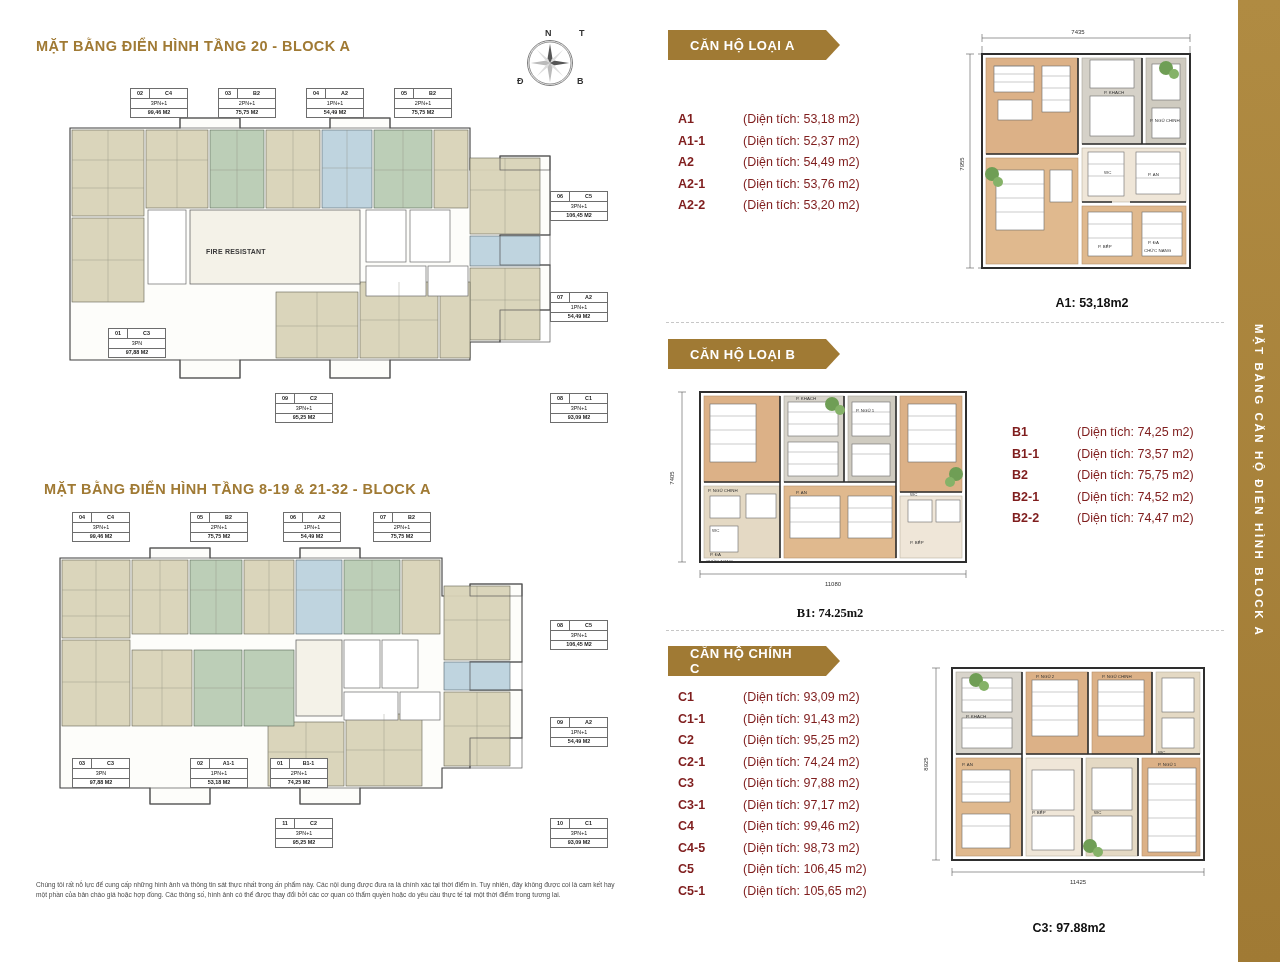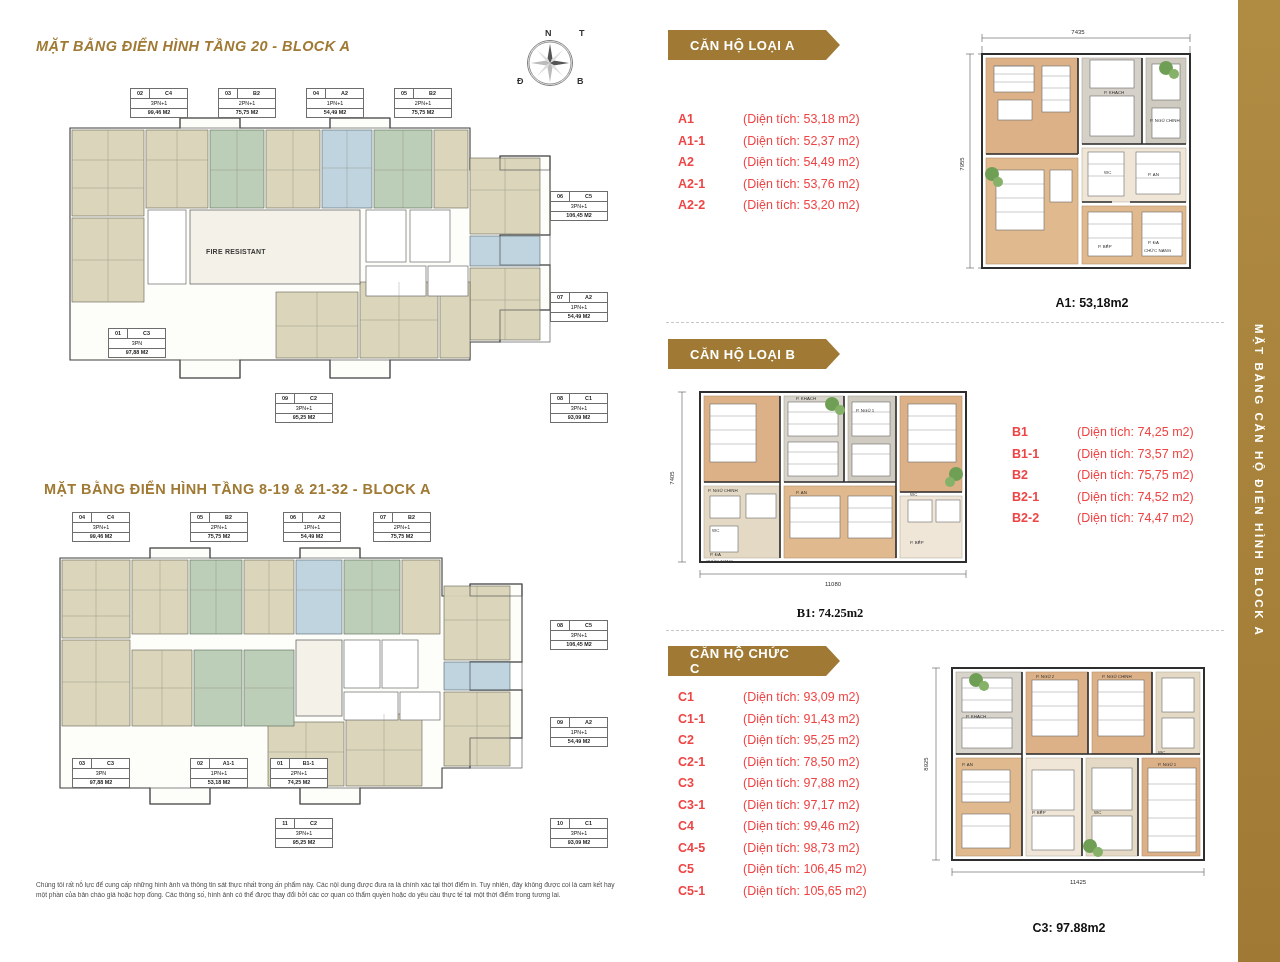--- a/index.html
+++ b/index.html
@@ -37,21 +37,21 @@
   
   .left-col { position: absolute; left: 0; top: 0; width: 650px; height: 962px; }
 
   .plan-title {
     position: absolute;
     color: #a07a34;
     font-size: 14.5px;
     font-weight: bold;
     letter-spacing: .4px;
   }
-  #plan-title-1 { left: 36px; top: 38px; font-style: italic; }
+  #plan-title-1 { left: 36px; top: 38px; }
   #plan-title-2 { left: 44px; top: 481px; }
 
   .floorplan-wrap { position: absolute; }
   #floorplan-1 { left: 30px; top: 60px; width: 610px; height: 385px; }
   #floorplan-2 { left: 30px; top: 500px; width: 610px; height: 365px; }
 
   
   .compass { position: absolute; left: 505px; top: 28px; width: 90px; height: 72px; }
   .compass .lbl { position: absolute; font-size: 9px; font-weight: bold; color: #333; }
   .compass .n { left: 40px; top: 0px; }
@@ -120,21 +120,21 @@
     border-top: 15px solid transparent;
     border-bottom: 15px solid transparent;
   }
   .ribbon::before {
     content: "";
     position: absolute;
     right: -14px; top: 6px;
     width: 0; height: 0;
   }
 
-  .legend { position: absolute; font-size: 12.5px; color: #ef4444; }
+  .legend { position: absolute; font-size: 12.5px; color: #7f1d1d; }
   .legend-row { display: flex; align-items: baseline; margin-bottom: 7.5px; }
   .legend-code { font-weight: bold; width: 52px; flex: 0 0 52px; }
   .legend-area { white-space: nowrap; margin-left: 13px; }
 
   .unitplan {
     position: absolute;
     border: 0;
   }
   .unitplan .cap {
     position: absolute;
@@ -648,38 +648,38 @@
           <text x="136" y="126">P. ĂN</text>
           <text x="250" y="128">WC</text>
           <text x="250" y="176">P. BẾP</text>
         </g>
       </svg>
       <div class="cap" style="top:238px;font-family:Liberation Serif, serif;">B1: 74.25m2</div>
     </div>
 
     <div class="hr-dash" style="left:14px; top:630px; width:558px;"></div>
 
-    <div class="ribbon" style="left:16px; top:646px; width:158px;">CĂN HỘ CHỨC C</div>
+    <div class="ribbon" style="left:16px; top:646px; width:158px;">CĂN HỘ CHÍNH C</div>
 
     <div class="legend" style="left:26px; top:690px;">
       <div class="legend-row">
         <span class="legend-code">C1</span>
         <span class="legend-area">(Diện tích: 93,09 m2)</span>
       </div>
       <div class="legend-row">
         <span class="legend-code">C1-1</span>
         <span class="legend-area">(Diện tích: 91,43 m2)</span>
       </div>
       <div class="legend-row">
         <span class="legend-code">C2</span>
         <span class="legend-area">(Diện tích: 95,25 m2)</span>
       </div>
       <div class="legend-row">
         <span class="legend-code">C2-1</span>
-        <span class="legend-area">(Diện tích: 78,50 m2)</span>
+        <span class="legend-area">(Diện tích: 74,24 m2)</span>
       </div>
       <div class="legend-row">
         <span class="legend-code">C3</span>
         <span class="legend-area">(Diện tích: 97,88 m2)</span>
       </div>
       <div class="legend-row">
         <span class="legend-code">C3-1</span>
         <span class="legend-area">(Diện tích: 97,17 m2)</span>
       </div>
       <div class="legend-row">

